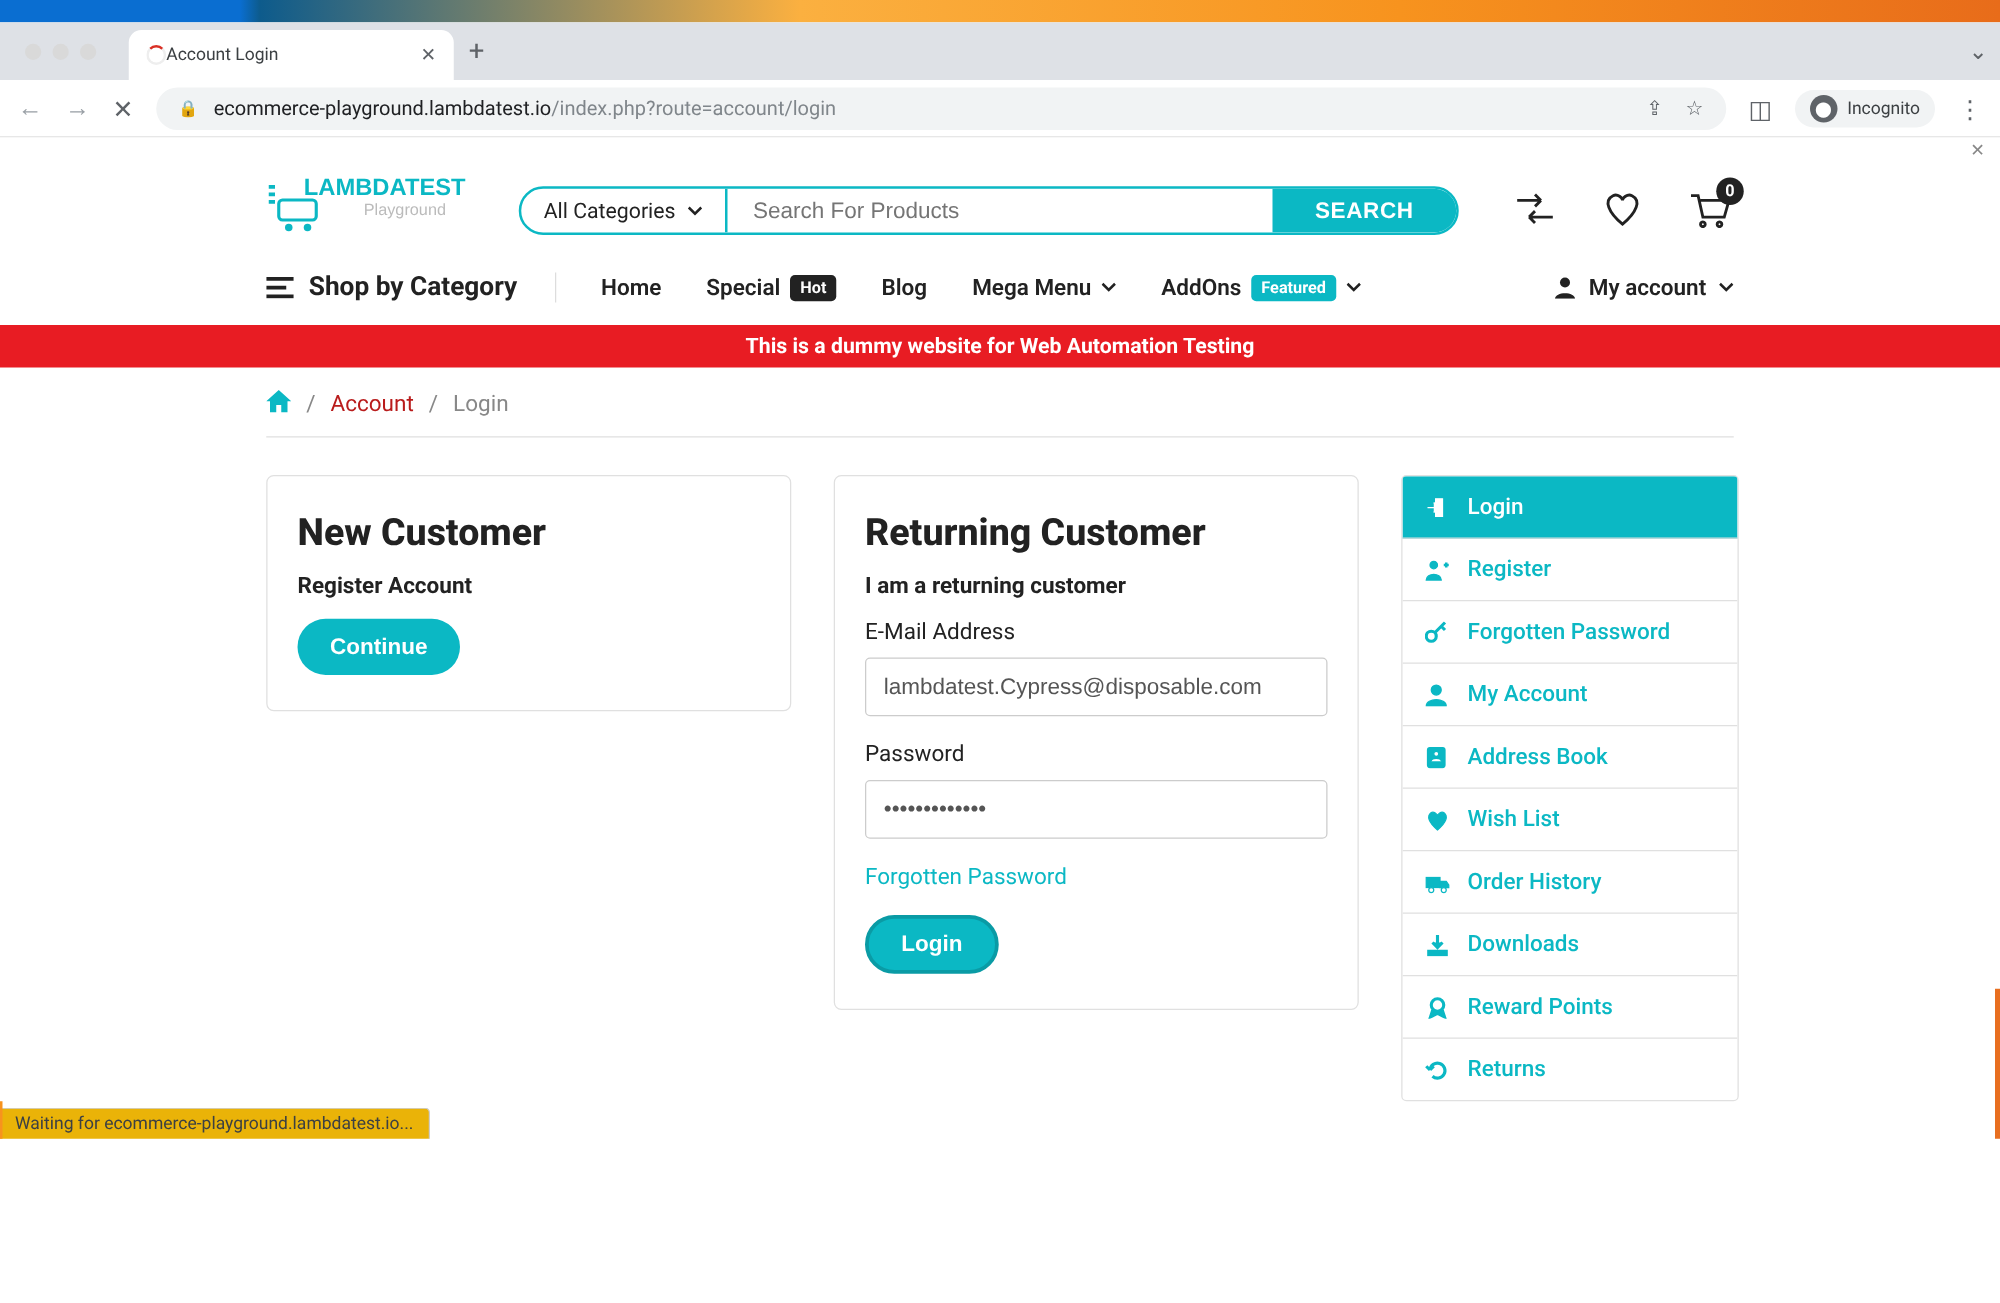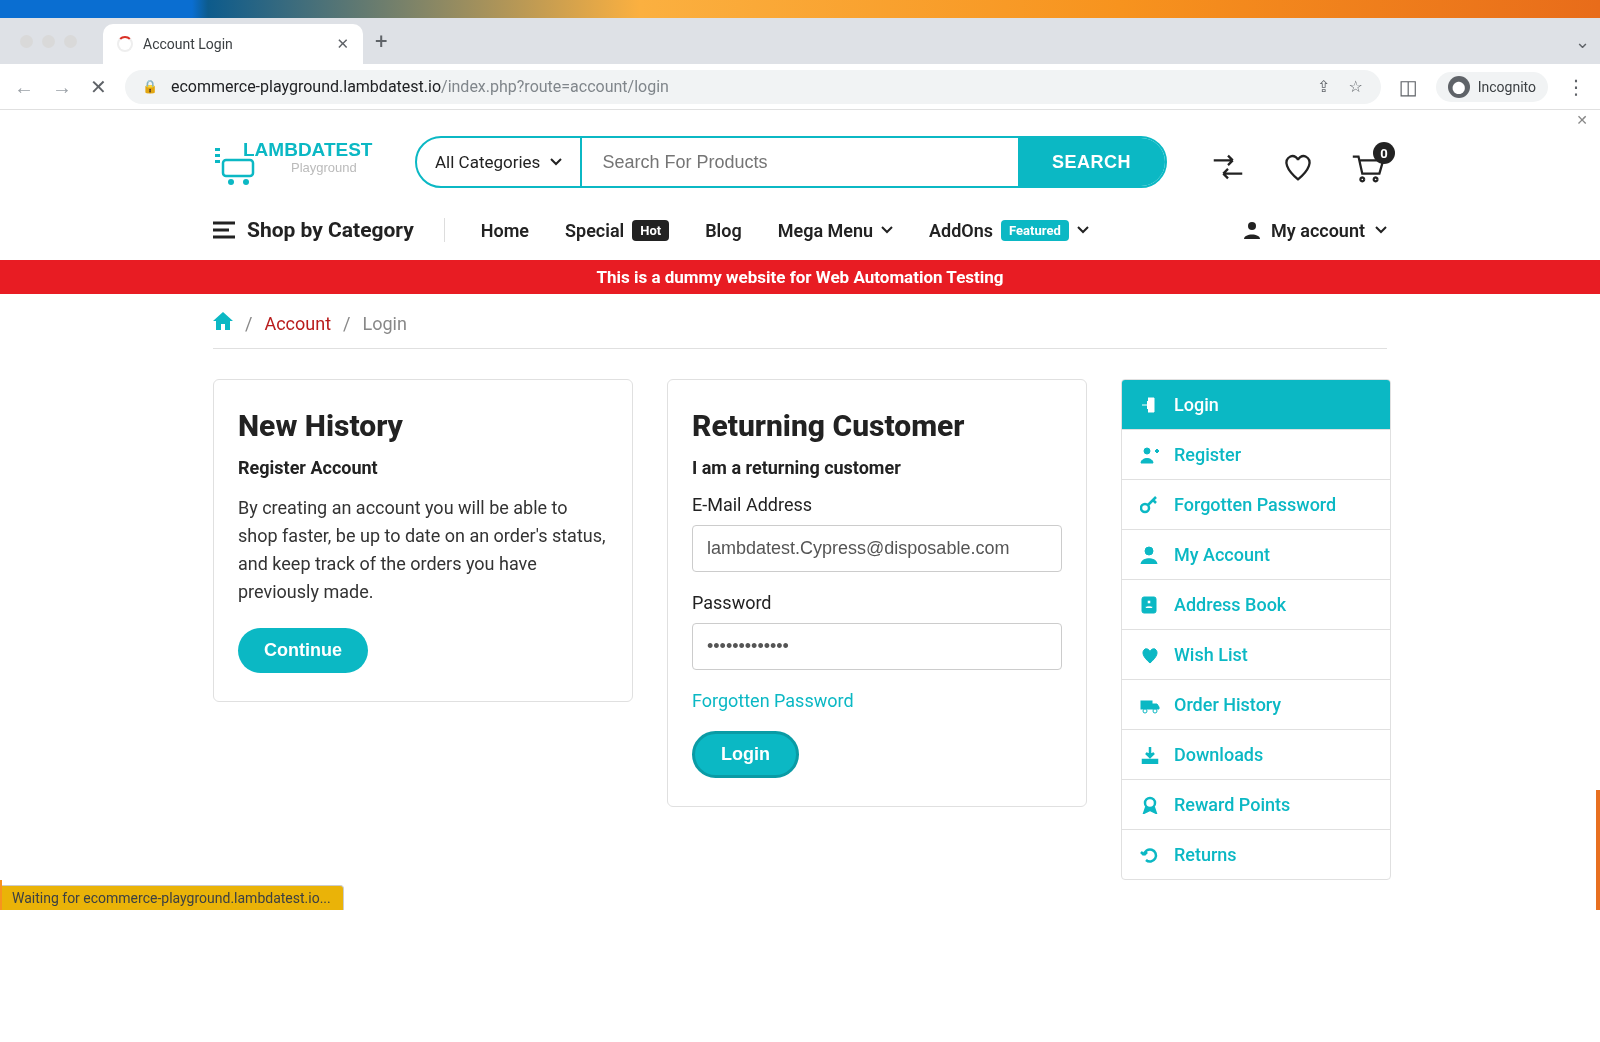--- a/index.html
+++ b/index.html
@@ -6,21 +6,21 @@
 body { font-family: -apple-system, BlinkMacSystemFont, "Segoe UI", Roboto, sans-serif; background: #fff; width: 1600px; height: 1042px; overflow: hidden; position: relative; }
 
 
 .desktop-bar { height: 18px; background: linear-gradient(90deg, #0a6ed1 0%, #0a6ed1 12%, #0d5b8c 13%, #fbb040 40%, #f7931e 70%, #e86c1a 100%); }
 
 
 .browser { background: #f1f3f4; }
 .tab-row { display: flex; align-items: center; height: 46px; padding: 0 10px; background: #dee1e6; }
 .traffic { display: flex; gap: 9px; padding: 0 10px; align-items: center; }
 .traffic span { width: 13px; height: 13px; border-radius: 50%; background: #d9d9d9; display: inline-block; }
-.tab { background: #fff; border-radius: 10px 10px 0 0; height: 40px; display: flex; align-items: center; padding: 0 14px; gap: 10px; min-width: 260px; margin-left: 16px; margin-top: 6px; }
+.tab { background: #fff; border-radius: 10px 10px 0 0; height: 40px; display: flex; align-items: center; padding: 0 14px; min-width: 260px; margin-left: 16px; margin-top: 6px; }
 .tab .spinner { width: 16px; height: 16px; border: 2px solid #eee; border-top: 2px solid #d93025; border-radius: 50%; }
 .tab-title { font-size: 14px; color: #3c4043; }
 .tab-close { margin-left: auto; color: #5f6368; font-size: 15px; }
 .new-tab { margin-left: 12px; color: #5f6368; font-size: 22px; }
 .chev { margin-left: auto; color: #5f6368; font-size: 18px; }
 
 .addr-row { display: flex; align-items: center; height: 46px; padding: 0 14px; gap: 18px; background: #fff; border-bottom: 1px solid #e0e0e0; }
 .nav-icon { color: #9aa0a6; font-size: 20px; }
 .nav-icon.dark { color: #5f6368; }
 .addr-bar { flex: 1; background: #f1f3f4; border-radius: 24px; height: 34px; display: flex; align-items: center; padding: 0 18px; gap: 12px; }
@@ -34,21 +34,21 @@
 .page { background: #fff; position: relative; }
 .page .closex { position: absolute; right: 12px; top: 2px; color: #888; font-size: 14px; }
 
 .container { max-width: 1190px; margin: 0 auto; padding: 0 8px; }
 
 
 .header-row { display: flex; align-items: flex-end; gap: 42px; padding: 22px 0; }
 .logo { display: flex; flex-direction: column; align-items:flex-start; }
 .logo-svg { width: 160px; height: 56px; }
 
-.search-wrap { flex: 1; display: flex; align-items: center; border: 2px solid #0bb8c4; border-radius: 32px; overflow: hidden; height: 52px; }
+.search-wrap { flex: 1; display: flex; align-items: center; border: 2px solid #0bb8c4; border-radius: 32px; overflow: hidden; height: 39px; }
 .search-cat { padding: 0 18px; font-size: 17px; color: #222; display: flex; align-items: center; gap: 10px; border-right: 2px solid #0bb8c4; height: 100%; }
 .search-cat svg { width: 12px; height: 12px; }
 .search-input { flex: 1; border: none; outline: none; font-size: 18px; padding: 0 20px; color: #666; height: 100%; background: transparent; }
 .search-btn { background: #0bb8c4; color: #fff; height: 100%; padding: 0 34px; font-size: 18px; font-weight: 700; border: none; letter-spacing: 0.5px; }
 
 .header-icons { display: flex; gap: 32px; align-items: center; }
 .hicon { position: relative; }
 .hicon svg { width: 38px; height: 34px; stroke: #222; fill: none; stroke-width: 2.4; }
 .badge { position: absolute; top: -8px; right: -8px; background: #222; color: #fff; font-size: 13px; font-weight: 700; border-radius: 50%; width: 22px; height: 22px; display: flex; align-items: center; justify-content: center; }
 
@@ -241,23 +241,22 @@
           </svg></a>
       <span class="sep">/</span>
       <a href="#">Account</a>
       <span class="sep">/</span>
       <span class="cur">Login</span>
     </div>
 
     <div class="main-grid">
 
       <div class="card">
-        <h2>New History</h2>
+        <h2>New Customer</h2>
         <h4>Register Account</h4>
-        <p>By creating an account you will be able to shop faster, be up to date on an order's status, and keep track of the orders you have previously made.</p>
         <button class="btn">Continue</button>
       </div>
 
       <div class="card">
         <h2>Returning Customer</h2>
         <h4>I am a returning customer</h4>
         <label class="form-label">E-Mail Address</label>
         <input class="form-input" value="lambdatest.Cypress@disposable.com" style="">
         <label class="form-label">Password</label>
         <input class="form-input" type="text" value="•••••••••••••" style="">

